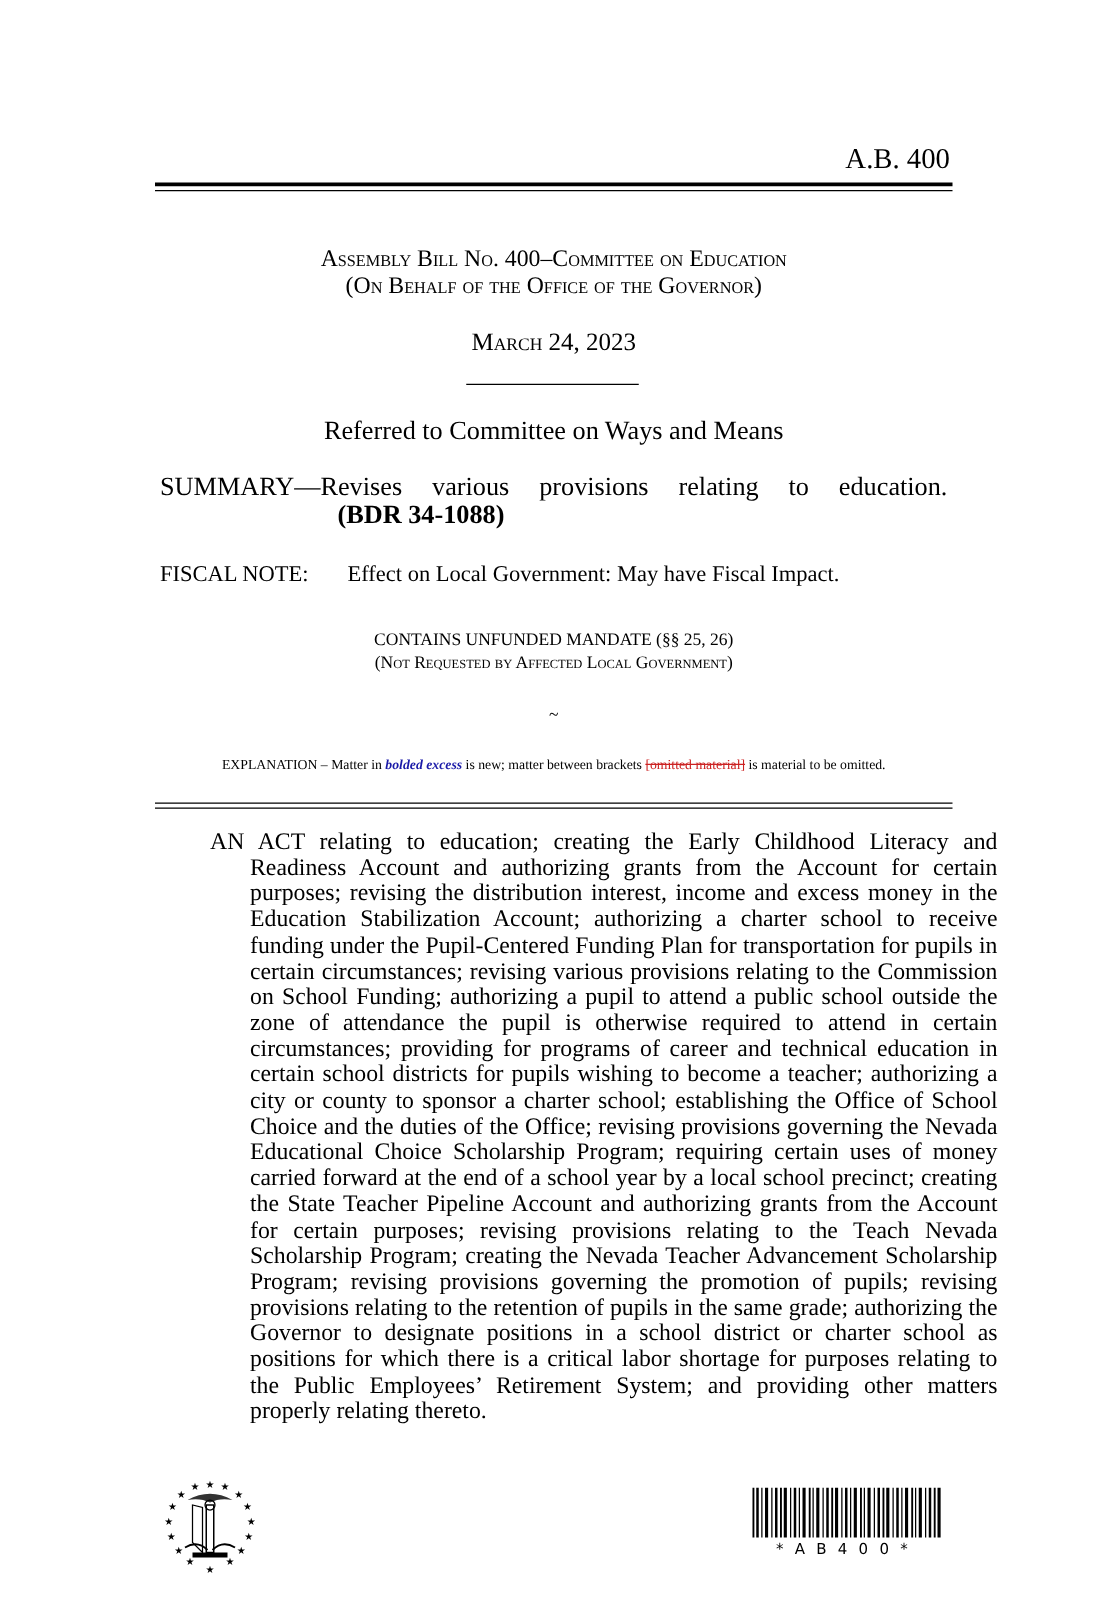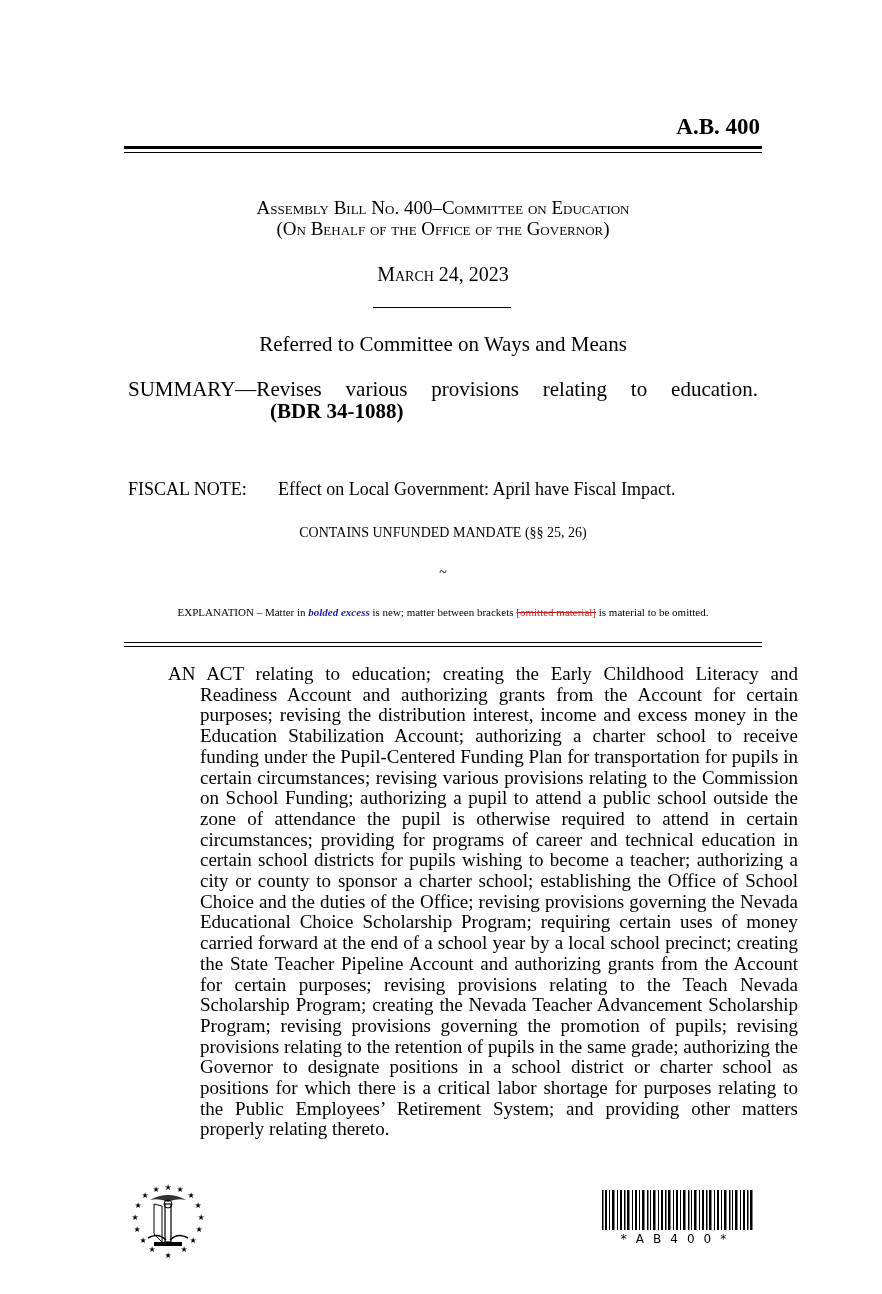--- a/index.html
+++ b/index.html
@@ -1,35 +1,35 @@
 <!DOCTYPE html>
 <html><head>
 <meta charset="utf-8">
 <style>
   html, body { margin: 0; padding: 0; background: #ffffff; }
   body { width: 882px; height: 1294px; position: relative; overflow: hidden;
          font-family: "Liberation Serif", "DejaVu Serif", serif; color: #000; }
   .abs { position: absolute; }
-  .billno { right: 122px; top: 114px; font-size: 23px; font-weight: bold; }
+  .billno { right: 122px; top: 114px; font-size: 23px; font-weight: normal; }
   .rule1 { left: 124px; width: 638px; top: 146px; border-top: 3px solid #000; }
   .rule2 { left: 124px; width: 638px; top: 152px; border-top: 1px solid #000; }
   .center { left: 124px; width: 638px; text-align: center; }
   .sc { font-variant: small-caps; }
   .h1 { top: 172px; font-size: 19px; margin-top: 25px; }
   .h2 { top: 218px; font-size: 19px; }
   .h3 { top: 263px; font-size: 20px; }
   .short-rule { left: 373px; width: 138px; top: 307px; border-top: 1px solid #000; }
   .referred { top: 332px; font-size: 21px; }
   .summary { left: 128px; width: 630px; top: 378px; font-size: 21px; line-height: 22px; }
   .summary .row1 { display: flex; justify-content: space-between; }
   .summary .row2 { padding-left: 142px; font-weight: bold; }
   .fiscal { left: 128px; top: 449px; font-size: 18px; line-height: 21px; }
-  .fiscal .lbl { display: inline-block; width: 150px; margin-top: 30px; }
+  .fiscal .lbl { display: inline-block; width: 150px; }
   .fiscal .l2 { padding-left: 150px; }
-  .mandate { top: 524px; font-size: 14px; line-height: 18px; }
+  .mandate { top: 504px; font-size: 14px; line-height: 18px; }
   .tilde { top: 565px; font-size: 14px; }
   .explain { top: 606px; font-size: 11px; }
   .new { color: #1a1aa8; font-weight: bold; font-style: italic; }
   .omit { color: #cc2222; text-decoration: line-through; }
   .rule3 { left: 124px; width: 638px; top: 642px; border-top: 1px solid #000; }
   .rule4 { left: 124px; width: 638px; top: 646px; border-top: 1px solid #000; }
   .act { left: 128px; width: 630px; top: 664px; font-size: 19px; line-height: 20.7px;
          text-align: justify; padding-left: 32px; text-indent: -32px; box-sizing: border-box; margin-left: 40px; }
   .seal { left: 128px; top: 1182px; width: 80px; height: 78px; }
   .barcode { left: 600px; top: 1190px; width: 156px; height: 58px; }
@@ -56,25 +56,26 @@
     <span>various</span>
     <span>provisions</span>
     <span>relating</span>
     <span>to</span>
     <span>education.</span>
   </div>
   <div class="row2">(BDR 34-1088)</div>
 </div>
 
 <div class="abs fiscal">
-  <div><span class="lbl">FISCAL NOTE:</span><span>Effect on Local Government: April have Fiscal Impact.</span></div>
+  <div><span class="lbl">FISCAL NOTE:</span><span>Effect on Local Government: May have Fiscal Impact.</span></div>
 </div>
 
 <div class="abs center mandate">
   <div>CONTAINS UNFUNDED MANDATE (§§ 25, 26)</div>
+  <div class="sc">(Not Requested by Affected Local Government)</div>
 </div>
 
 <div class="abs center tilde">~</div>
 
 <div class="abs center explain">
   <span>EXPLANATION – Matter in</span>
   <span class="new">bolded excess</span>
   <span>is new; matter between brackets</span>
   <span class="omit">[omitted material]</span>
   <span>is material to be omitted.</span>

